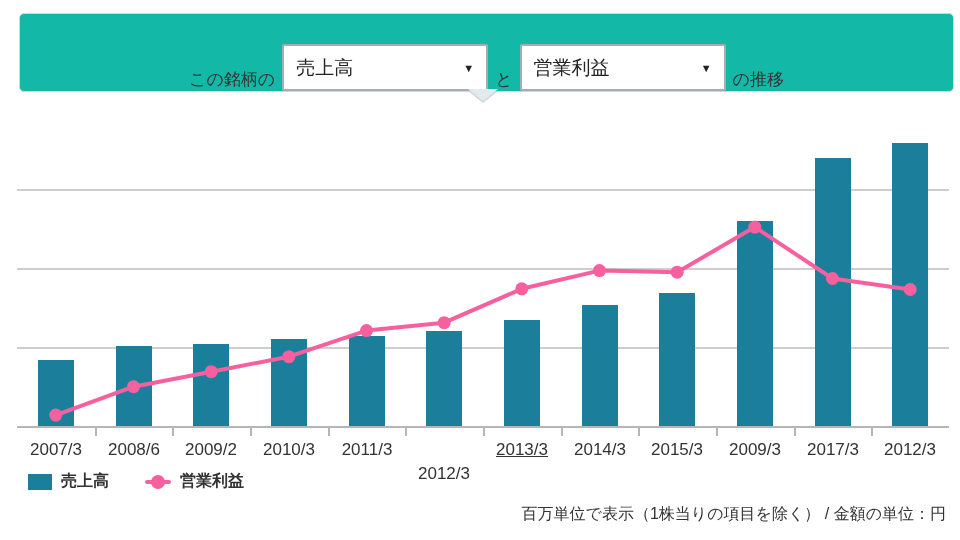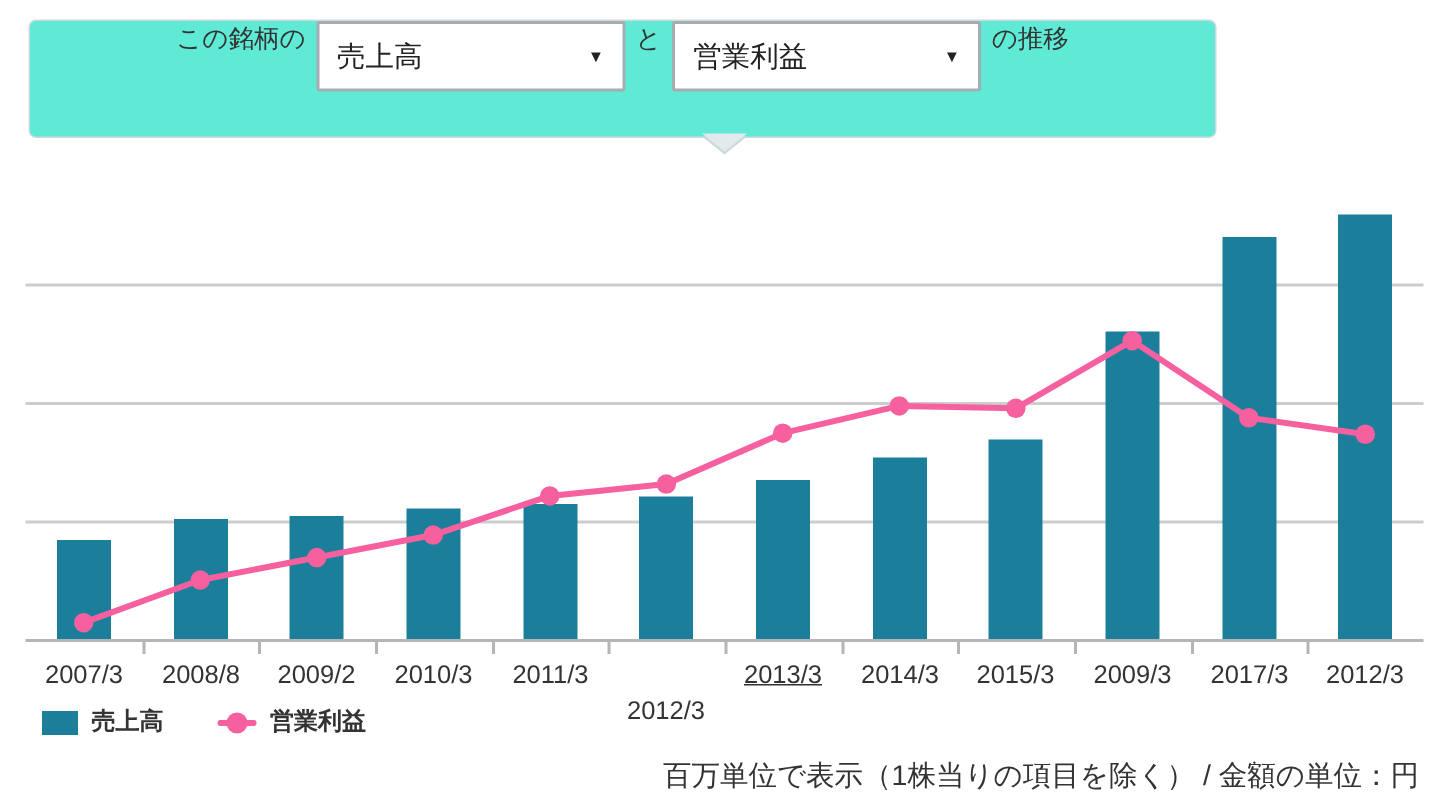--- a/index.html
+++ b/index.html
@@ -4,23 +4,23 @@
 <style>
   * { margin:0; padding:0; box-sizing:border-box; }
   body { background:#fff; }
   #app {
     position:relative; width:960px; height:540px; background:#ffffff;
     font-family:"Liberation Sans","DejaVu Sans",sans-serif; color:#333;
     overflow:hidden;
   }
   
   .header-panel {
-    position:absolute; left:19px; top:13px; width:792px; height:79px;
-    background:#5eead4; border:1px solid #cfd8dc; border-radius:5px;
-    display:flex; align-items:flex-start; justify-content:center; gap:7px;
+    position:absolute; left:19px; top:13px; width:935px; height:79px;
+    background:#14b8a6; border:1px solid #cfd8dc; border-radius:5px;
+    display:flex; align-items:flex-end; justify-content:center; gap:7px;
     font-size:17px; color:#333;
   }
   .hdr-select {
     height:47px; width:206px; background:#ffffff;
     border:2px solid #a6adb2; border-radius:2px;
     display:flex; align-items:center; justify-content:space-between;
     padding:0 12px 0 12px; font-size:19px; color:#222; cursor:pointer;
   }
   .hdr-select .arrow { font-size:11px; color:#222; margin-left:6px; }
   .caret { position:absolute; width:0; height:0;
@@ -42,21 +42,21 @@
   .legend { position:absolute; left:28px; top:471px; display:flex; align-items:center; gap:36px; }
   .legend-item { display:flex; align-items:center; gap:9px; }
   .legend-swatch { width:24px; height:16px; }
   .legend-label { font-weight:bold; font-size:16px; color:#333; }
   .legend-linemark { position:relative; width:26px; height:16px; }
   .legend-linemark .lm-line { position:absolute; left:0; top:6px; width:26px; height:4px; border-radius:2px; }
   .legend-linemark .lm-dot  { position:absolute; left:6px; top:1px; width:14px; height:14px; border-radius:50%; }
   
   .footer-note {
     position:absolute; right:14px; top:504px;
-    font-size:19px; color:#333; white-space:nowrap;
+    font-size:16px; color:#333; white-space:nowrap;
   }
 </style>
 </head>
 <body>
 
 <div id="app">
 
   <div class="header-panel">
     <span>この銘柄の</span>
     <div class="hdr-select">
@@ -95,21 +95,21 @@
       <div class="tick" style="left: 250px; top: 428px;"></div>
       <div class="tick" style="left: 328px; top: 428px;"></div>
       <div class="tick" style="left: 405px; top: 428px;"></div>
       <div class="tick" style="left: 483px; top: 428px;"></div>
       <div class="tick" style="left: 561px; top: 428px;"></div>
       <div class="tick" style="left: 638px; top: 428px;"></div>
       <div class="tick" style="left: 716px; top: 428px;"></div>
       <div class="tick" style="left: 794px; top: 428px;"></div>
       <div class="tick" style="left: 871px; top: 428px;"></div>
       <div class="xlabel" style="left: 17px; top: 440px;">2007/3</div>
-      <div class="xlabel" style="left: 95px; top: 440px;">2008/8</div>
+      <div class="xlabel" style="left: 95px; top: 440px;">2008/6</div>
       <div class="xlabel" style="left: 172px; top: 440px;">2009/2</div>
       <div class="xlabel" style="left: 250px; top: 440px;">2010/3</div>
       <div class="xlabel" style="left: 328px; top: 440px;">2011/3</div>
       <div class="xlabel" style="left: 405px; top: 440px; margin-top: 24px;">2012/3</div>
       <div class="xlabel" style="left: 483px; top: 440px; text-decoration: underline;">2013/3</div>
       <div class="xlabel" style="left: 561px; top: 440px;">2014/3</div>
       <div class="xlabel" style="left: 638px; top: 440px;">2015/3</div>
       <div class="xlabel" style="left: 716px; top: 440px;">2009/3</div>
       <div class="xlabel" style="left: 794px; top: 440px;">2017/3</div>
       <div class="xlabel" style="left: 871px; top: 440px;">2012/3</div>

